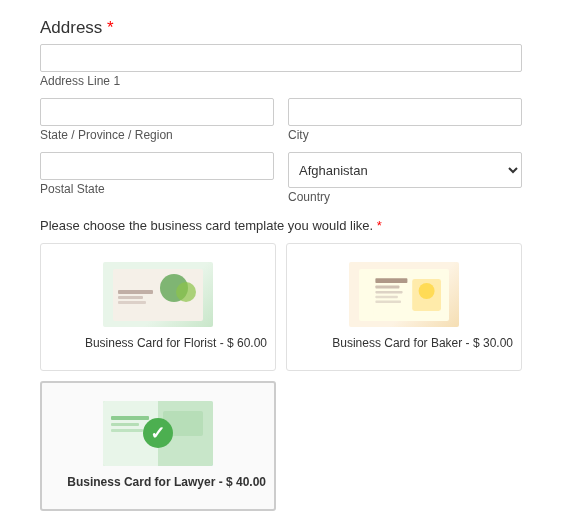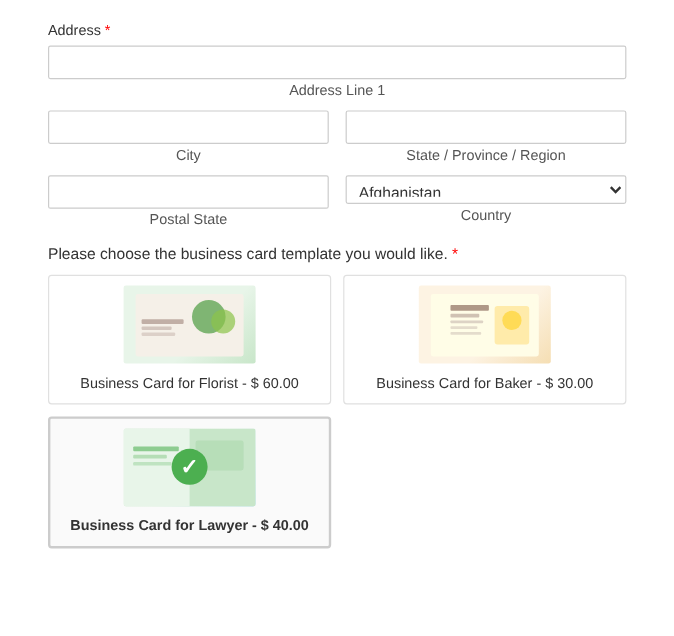--- a/index.html
+++ b/index.html
@@ -20,41 +20,41 @@
       border-radius: 2px;
       padding: 5px 6px;
       font-size: 13px;
       height: 28px;
       color: #333;
       background: #fff;
     }
     .row-two { display: flex; gap: 14px; margin-bottom: 10px; }
     .row-two .col { flex: 1; }
     .address-header {
-      font-size: 12px;
+      font-size: 17px;
       font-weight: normal;
       margin-bottom: 6px;
     }
-    .address-line-label { font-size: 12px; color: #555; margin-top: 2px; text-align: center; }
+    .address-line-label { font-size: 12px; color: #555; margin-top: 2px; }
     .choose-label {
       font-size: 13px;
       font-weight: normal;
       margin: 14px 0 10px 0;
     }
     .cards-grid {
       display: grid;
       grid-template-columns: 1fr 1fr;
       gap: 10px;
       margin-bottom: 14px;
     }
     .card-option {
       border: 1px solid #e0e0e0;
       border-radius: 3px;
-      padding: 8px 8px;
-      text-align: center;
+      padding: 18px 8px;
+      text-align: right;
       cursor: pointer;
       background: #fff;
     }
     .card-option.selected {
       border: 2px solid #ccc;
       background: #fafafa;
       font-weight: bold;
     }
     .card-thumb {
       width: 110px;
@@ -120,21 +120,21 @@
       font-size: 18px;
       color: #fff;
       z-index: 2;
     }
     .country-select {
       width: 100%;
       border: 1px solid #ccc;
       border-radius: 2px;
       padding: 5px 6px;
       font-size: 13px;
-      height: 24px;
+      height: 36px;
       background: #fff;
       color: #333;
     }
   </style>
 </head>
 <body>
 
 <div>
   <div class="address-header field-group">
     <span>Address</span><span class="required"> *</span>
@@ -142,25 +142,25 @@
 
   <div class="field-group">
     <input type="text" placeholder="" style="">
     <div class="address-line-label">Address Line 1</div>
   </div>
 
 
   <div class="row-two">
     <div class="col">
       <input type="text" style="">
+      <div class="address-line-label">State / Province / Region</div>
+    </div>
+    <div class="col">
+      <input type="text" style="">
       <div class="address-line-label">City</div>
-    </div>
-    <div class="col">
-      <input type="text" style="">
-      <div class="address-line-label">State / Province / Region</div>
     </div>
   </div>
 
   <div class="row-two">
     <div class="col">
       <input type="text" style="">
       <div class="address-line-label">Postal State</div>
     </div>
     <div class="col">
       <select class="country-select">

